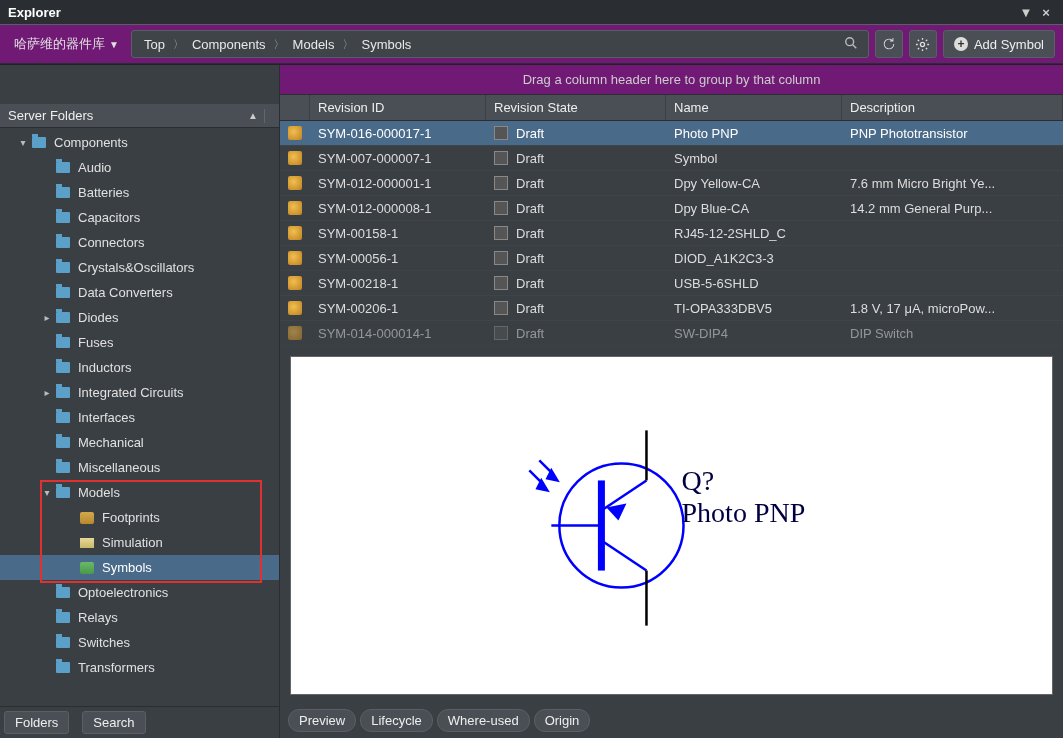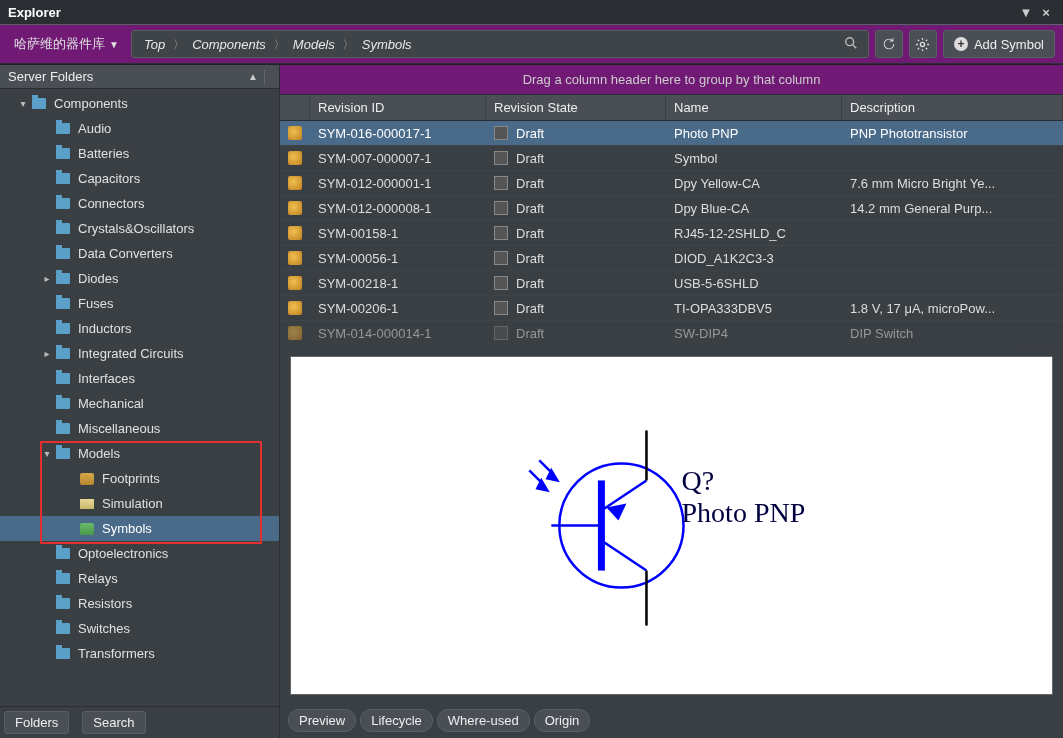--- a/index.html
+++ b/index.html
@@ -55,21 +55,20 @@
   border-radius: 3px;
   height: 28px;
   margin-left: 6px;
   flex: 1;
   padding: 0 4px;
 }
 .breadcrumb .crumb {
   color: #e8e8e8;
   padding: 0 8px;
   cursor: pointer;
-  font-style: italic;
 }
 .breadcrumb .sep { color: #aaa; font-size: 11px; }
 .breadcrumb .spacer { flex: 1; }
 .breadcrumb .search-icon { color: #bbb; padding: 0 6px; cursor: pointer; }
 .icon-btn {
   width: 28px; height: 28px;
   background: #4a4f55;
   border: 1px solid #5a5f65;
   border-radius: 3px;
   margin-left: 6px;
@@ -110,20 +109,21 @@
   border-right: 1px solid #2a2e33;
 }
 .side-header {
   background: #4a4f55;
   height: 24px;
   display: flex;
   align-items: center;
   padding: 0 8px;
   color: #eee;
   border-bottom: 1px solid #2a2e33;
+  margin-top: 39px;
 }
 .side-header .spacer { flex: 1; }
 .side-header .caret { font-size: 10px; color: #ccc; }
 .side-header .sep-v { width: 1px; height: 14px; background: #666; margin: 0 6px; }
 .tree {
   flex: 1;
   overflow-y: auto;
   padding: 2px 0;
   position: relative;
 }
@@ -442,27 +442,20 @@
             <span class="folder-glyph"></span>
           </span>
           <span>Optoelectronics</span>
         </div>
         <div class="tree-item indent-2">
           <span class="expander"></span>
           <span class="icon">
             <span class="folder-glyph"></span>
           </span>
           <span>Relays</span>
-        </div>
-        <div class="tree-item indent-2">
-          <span class="expander"></span>
-          <span class="icon">
-            <span class="folder-glyph"></span>
-          </span>
-          <span>Resistors</span>
         </div>
         <div class="tree-item indent-2">
           <span class="expander"></span>
           <span class="icon">
             <span class="folder-glyph"></span>
           </span>
           <span>Switches</span>
         </div>
         <div class="tree-item indent-2">
           <span class="expander"></span>

